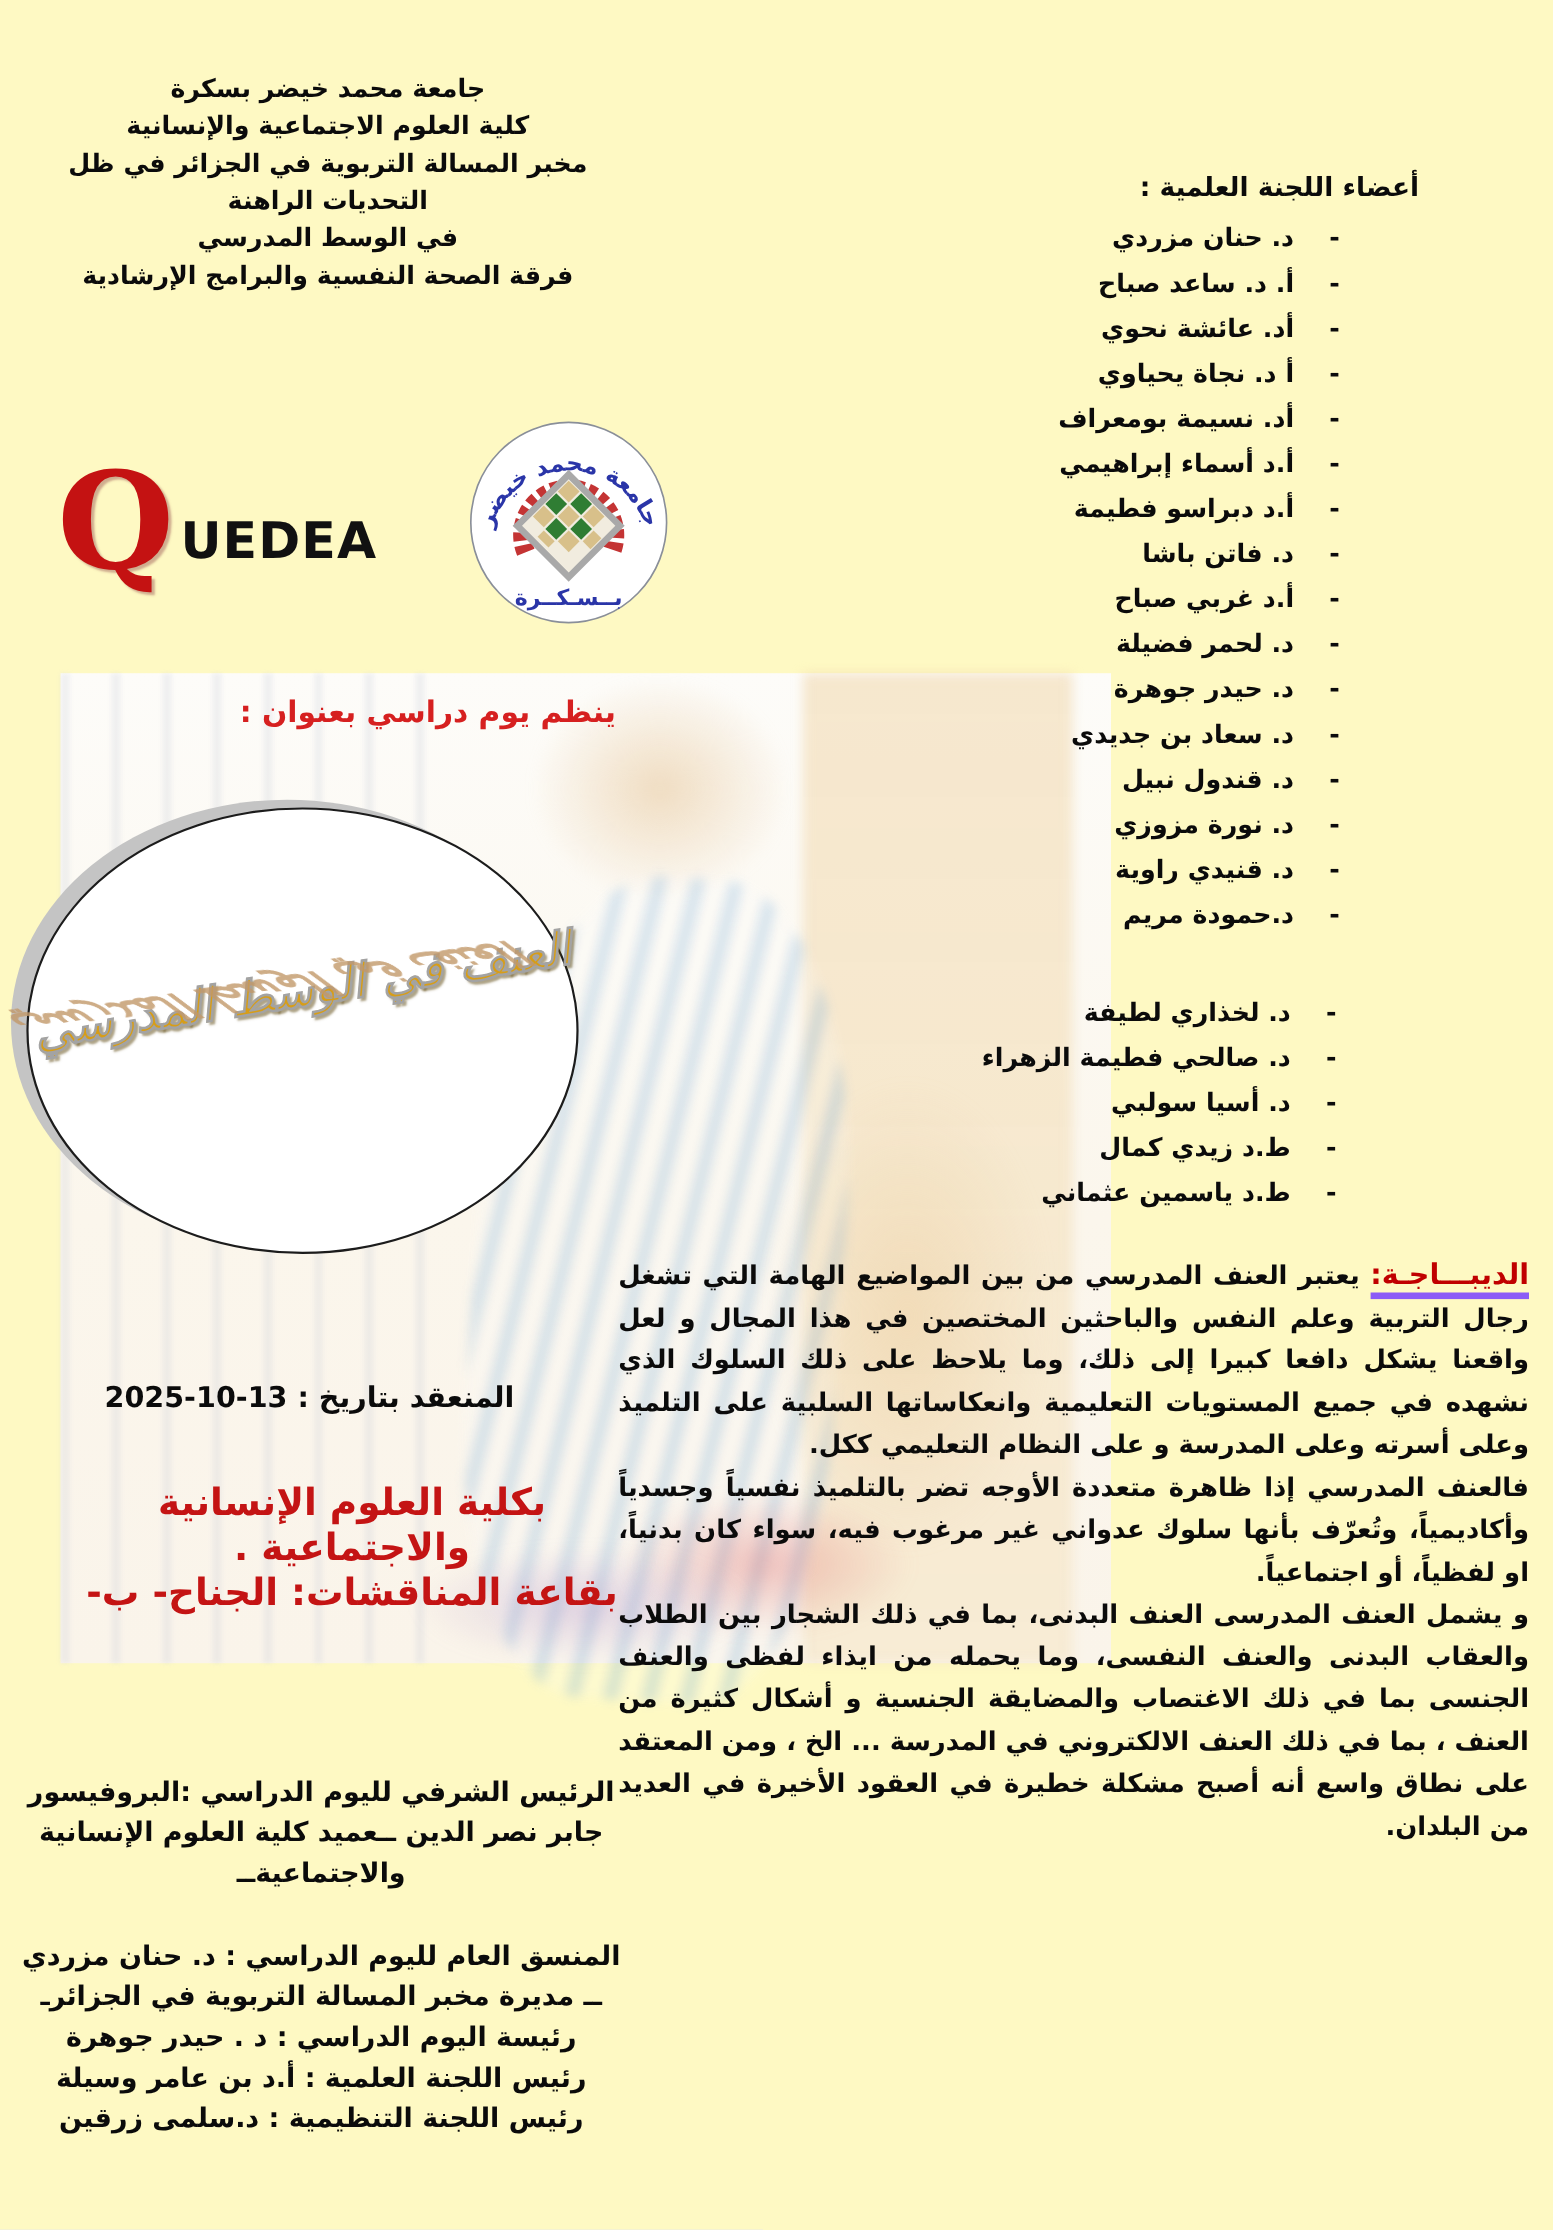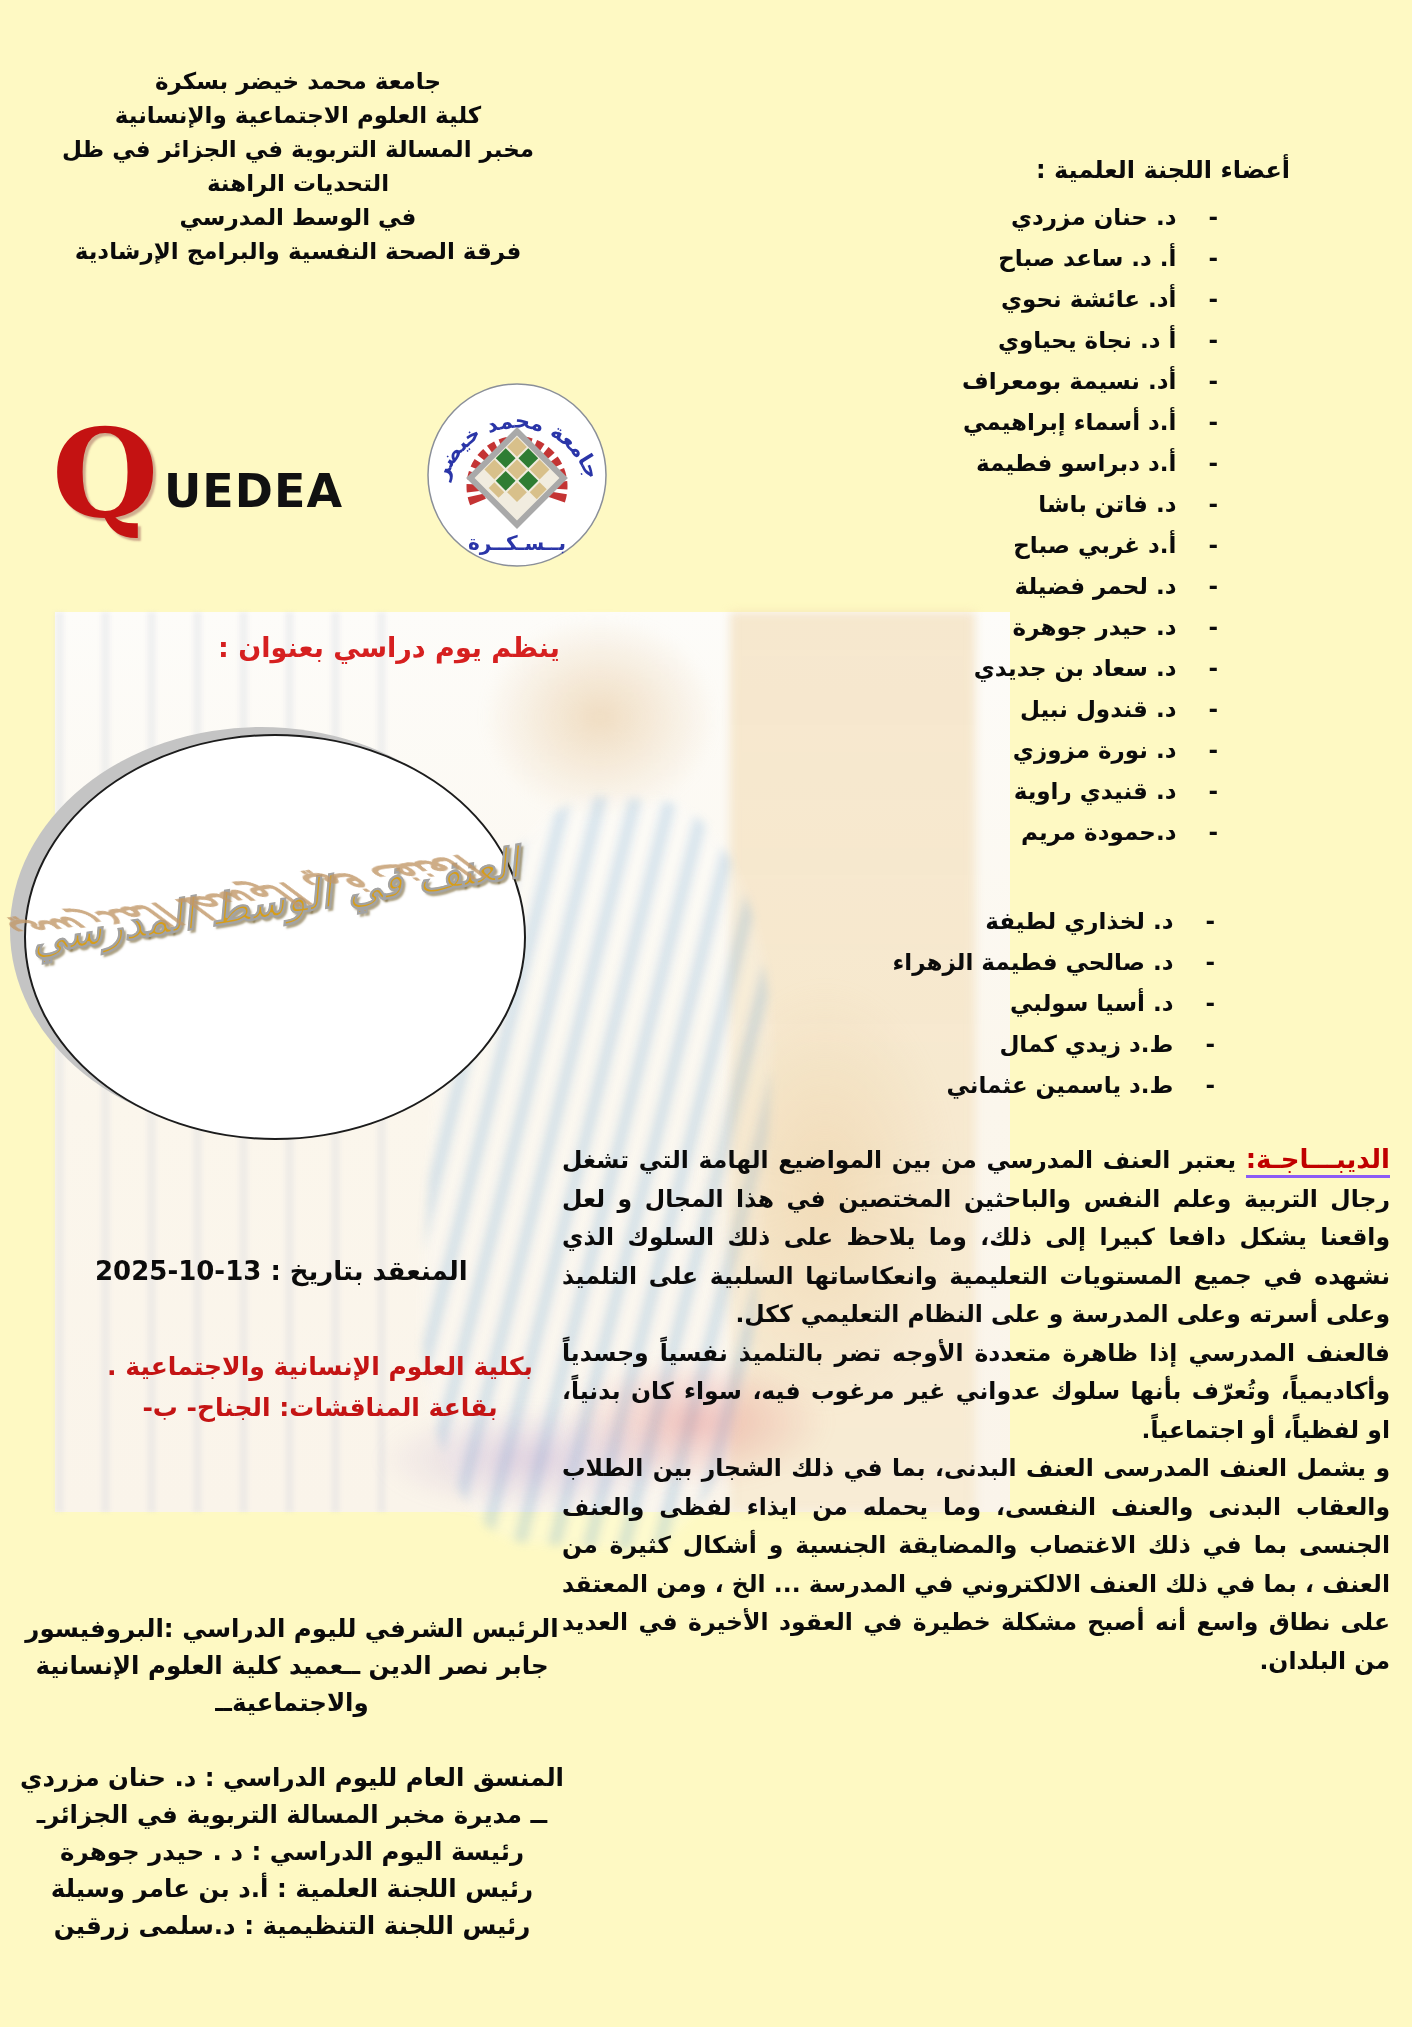--- a/index.html
+++ b/index.html
@@ -55,38 +55,38 @@
     font-size:43px;font-style:italic;color:#d79d18;
     -webkit-text-stroke:1px #a3a3a3;text-shadow:2px 3px 2px rgba(92,70,12,.5);}
   .title-reflect{display:block;text-align:center;white-space:nowrap;margin-top:-10px;
     font-size:40px;font-style:italic;color:#c2996a;opacity:.8;filter:blur(.5px);
     transform:scaleY(-0.85) skewX(-30deg) translateX(-14px);transform-origin:top center;}
 
   
   .date-line{position:absolute;left:95px;top:1256px;width:445px;z-index:3;direction:rtl;
     text-align:left;white-space:nowrap;font-size:26px;}
   .venue{position:absolute;left:70px;top:1346px;width:500px;z-index:3;direction:rtl;
-    text-align:center;font-size:25px;line-height:41px;color:#c41414;}
+    text-align:center;font-size:34px;line-height:41px;color:#c41414;}
 
   
   .c-title{font-size:24px;text-align:right;line-height:36px;}
   .mrow{display:flex;direction:rtl;align-items:center;height:41px;font-size:23px;}
   .dash{margin-left:32px;}
   .sci-block{position:absolute;right:122px;top:152px;width:440px;z-index:3;direction:rtl;}
   .sci-block .c-title{margin-bottom:8px;}
   .sci-block .mrow{padding-right:72px;}
   .org-block{position:absolute;right:52px;top:900px;width:500px;z-index:3;direction:rtl;}
   .org-block .c-title{margin-bottom:8px;}
   .org-block .mrow{padding-right:145px;}
 
   
   .preamble{position:absolute;left:562px;top:1140px;width:828px;z-index:3;direction:rtl;
     text-align:justify;font-size:23.5px;line-height:38.5px;}
   .preamble p{margin:0;}
-  .plabel{color:#c00000;font-size:26px;border-bottom:3px solid #8b5cf6;padding-bottom:1px;}
+  .plabel{color:#c00000;font-size:26px;border-bottom:6px solid #8b5cf6;padding-bottom:1px;}
 
   
   .officials{position:absolute;left:18px;top:1610px;width:548px;z-index:3;direction:rtl;
     text-align:center;font-size:24.5px;line-height:37px;}
   .officials p{margin:0;}
   .officials p.gap{margin-bottom:38px;}
 </style>
 </head>
 <body>
 

